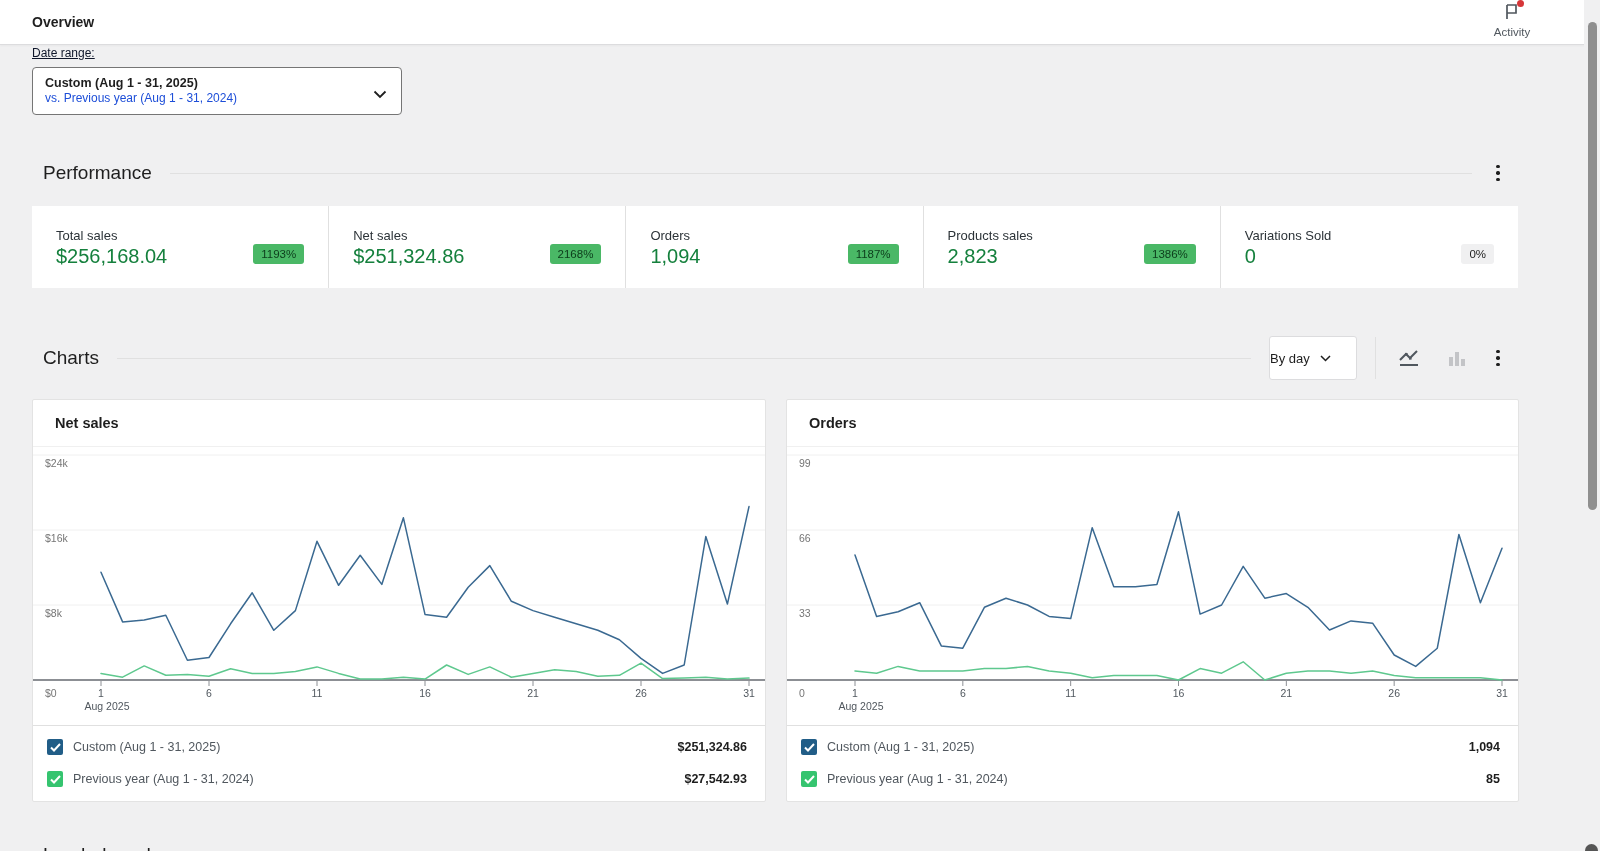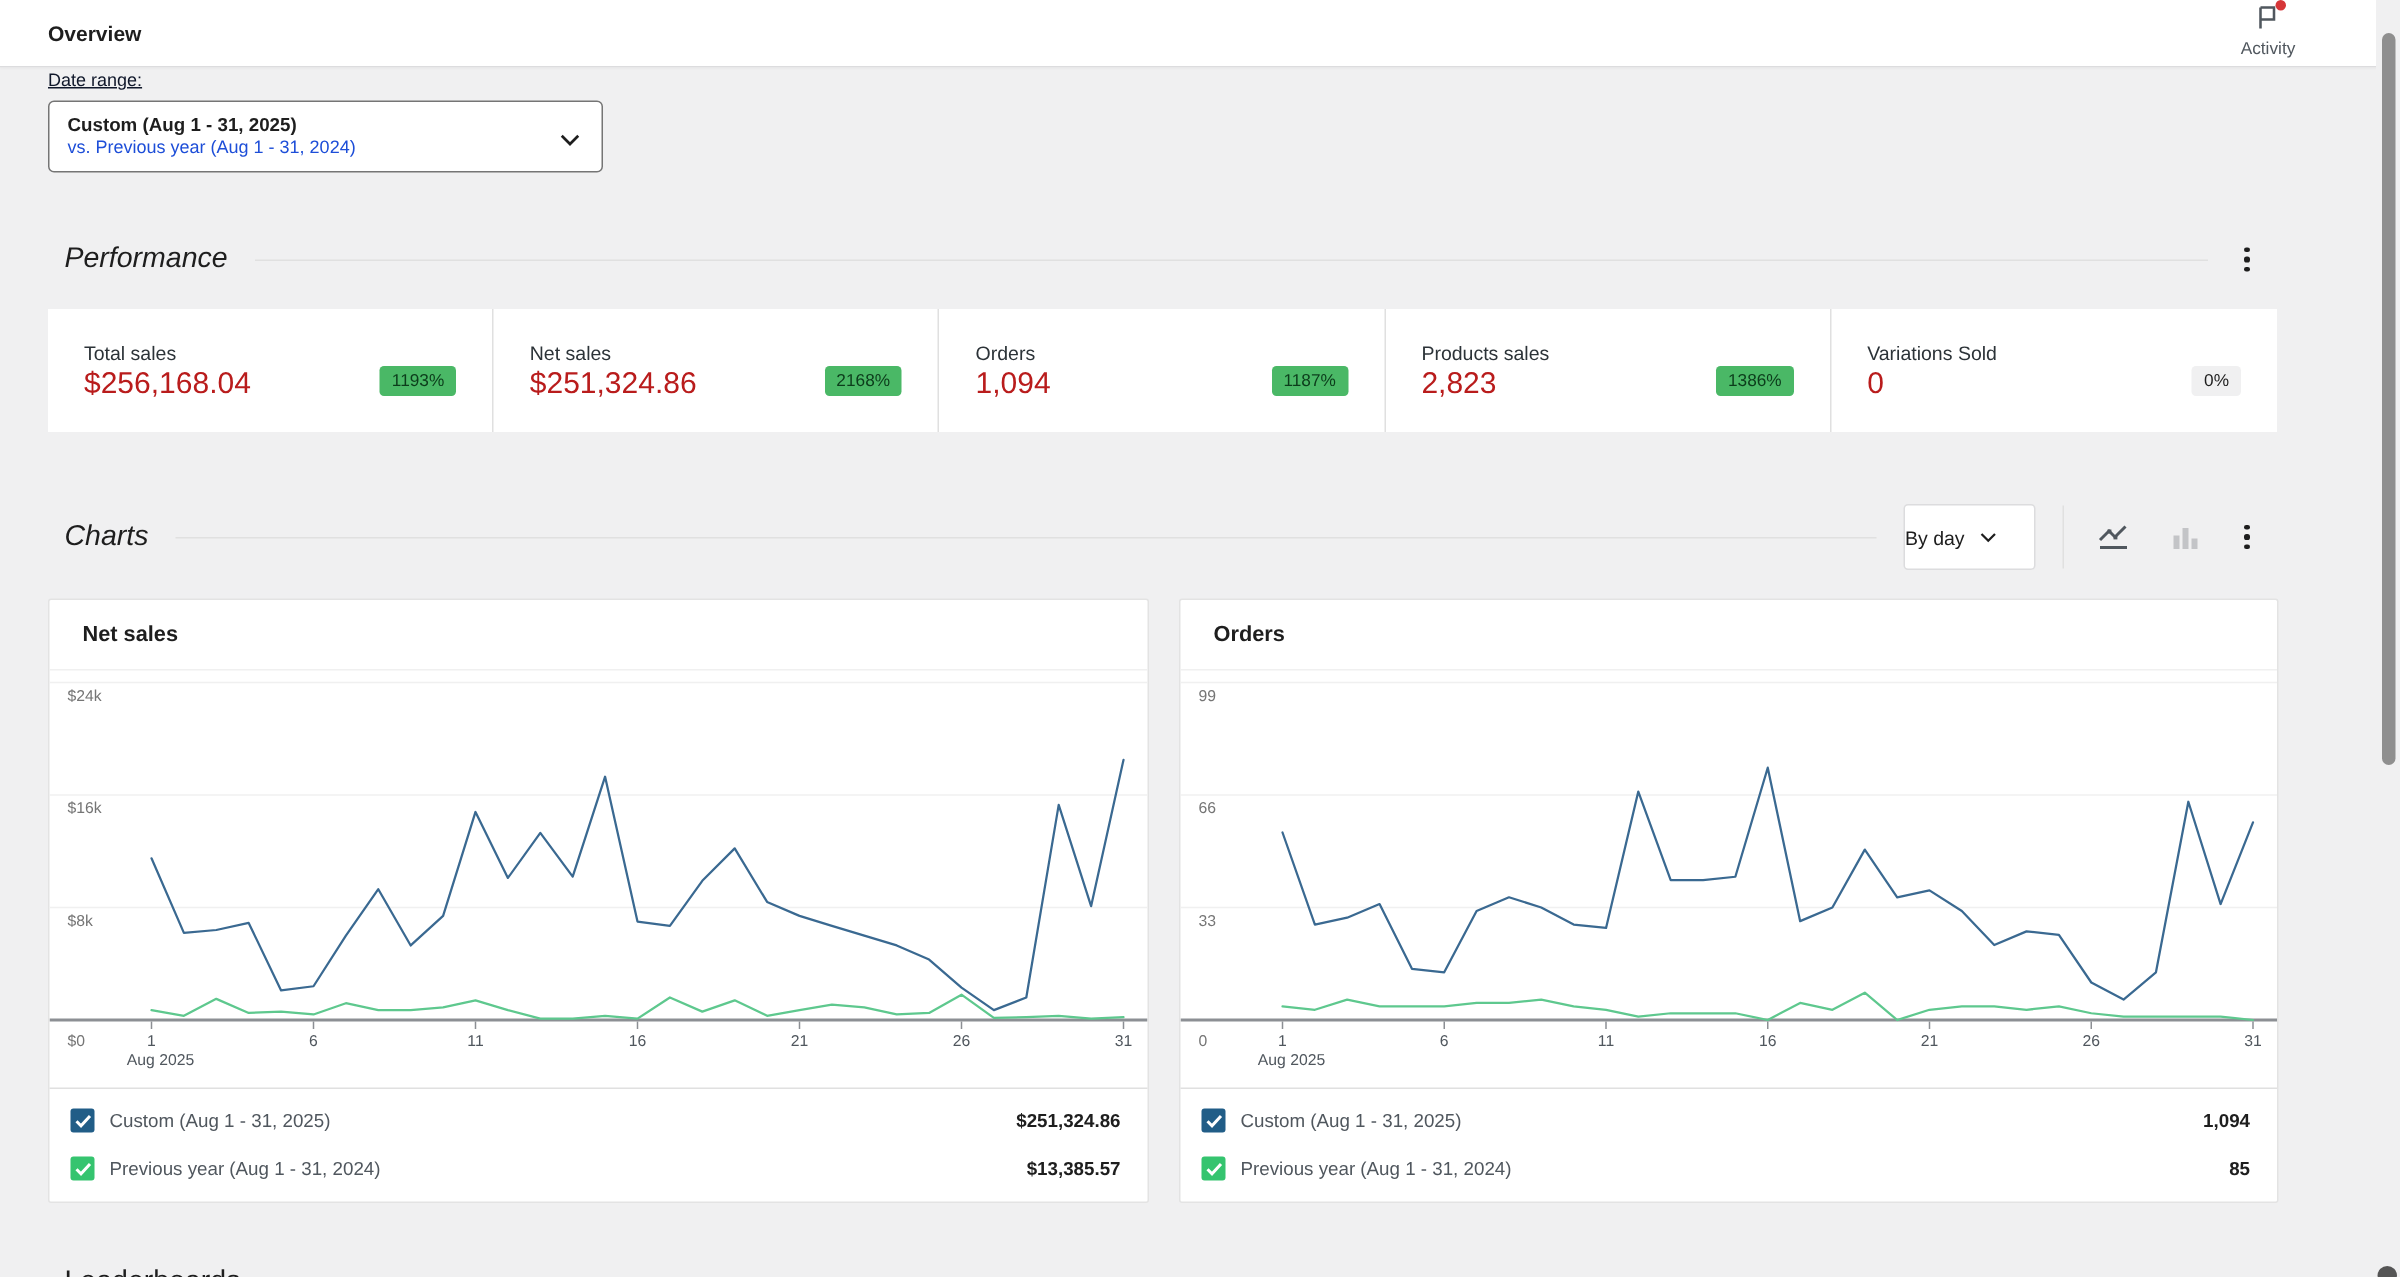--- a/index.html
+++ b/index.html
@@ -18,32 +18,32 @@
   
   .date-range-label { position:absolute; left:32px; top:46px; font-size:12px; color:#0f172a;text-decoration:underline; }
   .date-range-select { position:absolute; left:32px; top:67px; width:370px; height:48px; background:#fff;
     border:1px solid #757575; border-radius:4px; cursor:pointer; padding:7px 40px 7px 12px; }
   .dr-line1 { font-size:12.5px; font-weight:700; line-height:16px; }
   .dr-line2 { font-size:12px; color:#1d4ed8; line-height:15px; }
   .dr-chevron { position:absolute; right:14px; top:17px; }
 
   
   .section-row { position:absolute; left:43px; right:94px; height:30px; display:flex; align-items:center; gap:18px; }
-  .section-title { font-size:19px; font-weight:400; color:#1e1e1e; white-space:nowrap;font-style:italic; }
+  .section-title { font-size:19px; font-weight:400; color:#1e1e1e; white-space:nowrap; }
   .section-rule { flex:1; height:1px; background:#e0e0e0; }
   .kebab { width:16px; height:26px; display:flex; flex-direction:column; align-items:center; justify-content:center; gap:3px; cursor:pointer; }
   .kebab i { width:3.4px; height:3.4px; border-radius:50%; background:#1e1e1e; }
 
   
   .stats { position:absolute; left:32px; top:206px; width:1486px; height:82px; background:#fff;
     display:grid; grid-template-columns:repeat(5,1fr); }
   .stat { position:relative; border-right:1px solid #e0e0e0; padding:22px 24px; cursor:pointer; }
   .stat:last-child { border-right:none; }
   .stat-label { font-size:13px; color:#2c3338; }
-  .stat-value { position:absolute; left:24px; bottom:20px; font-size:20px; font-weight:500; color:#b91c1c; }
+  .stat-value { position:absolute; left:24px; bottom:20px; font-size:20px; font-weight:500; color:#15803d; }
   .badge { position:absolute; right:24px; bottom:24px; font-size:11.5px; padding:4px 8px; border-radius:3px; }
   .badge--green { background:#4ab866; color:#0c3c1b; }
   .badge--gray { background:#f0f0f1; color:#1e1e1e; }
 
   
   .charts-row { top:343px; }
   .interval-select { position:relative; width:88px; height:44px; background:#fff; border:1px solid #dcdcde;
     border-radius:3px; display:flex; align-items:center; gap:10px; font-size:13px; cursor:pointer; }
   .v-divider { width:1px; height:42px; background:#e0e0e0; }
   .icon-btn { width:30px; height:30px; display:flex; align-items:center; justify-content:center; cursor:pointer; }
@@ -207,21 +207,21 @@
       <span class="legend-label">Custom (Aug 1 - 31, 2025)</span>
       <span class="legend-value">$251,324.86</span>
     </div>
     <div class="legend-item">
       <span class="cb cb--green">
         <svg width="11" height="9" viewBox="0 0 11 9">
           <path d="M1 4.5 L4 7.5 L10 1" fill="none" stroke="#fff" stroke-width="2"></path>
           </svg>
       </span>
       <span class="legend-label">Previous year (Aug 1 - 31, 2024)</span>
-      <span class="legend-value">$13,385.57</span>
+      <span class="legend-value">$27,542.93</span>
     </div>
   </div>
 </div>
 
 <div class="card card--right">
   <div class="card-title">Orders</div>
   <div class="chart-holder"><svg width="731" height="266">
         <text x="12" y="250" font-size="10.5" fill="#757575" font-family="&quot;Liberation Sans&quot;, sans-serif">0</text>
         <line x1="0" y1="158" x2="731" y2="158" stroke="#f0f0f0" stroke-width="1"></line>
         <text x="12" y="170" font-size="10.5" fill="#757575" font-family="&quot;Liberation Sans&quot;, sans-serif">33</text>

